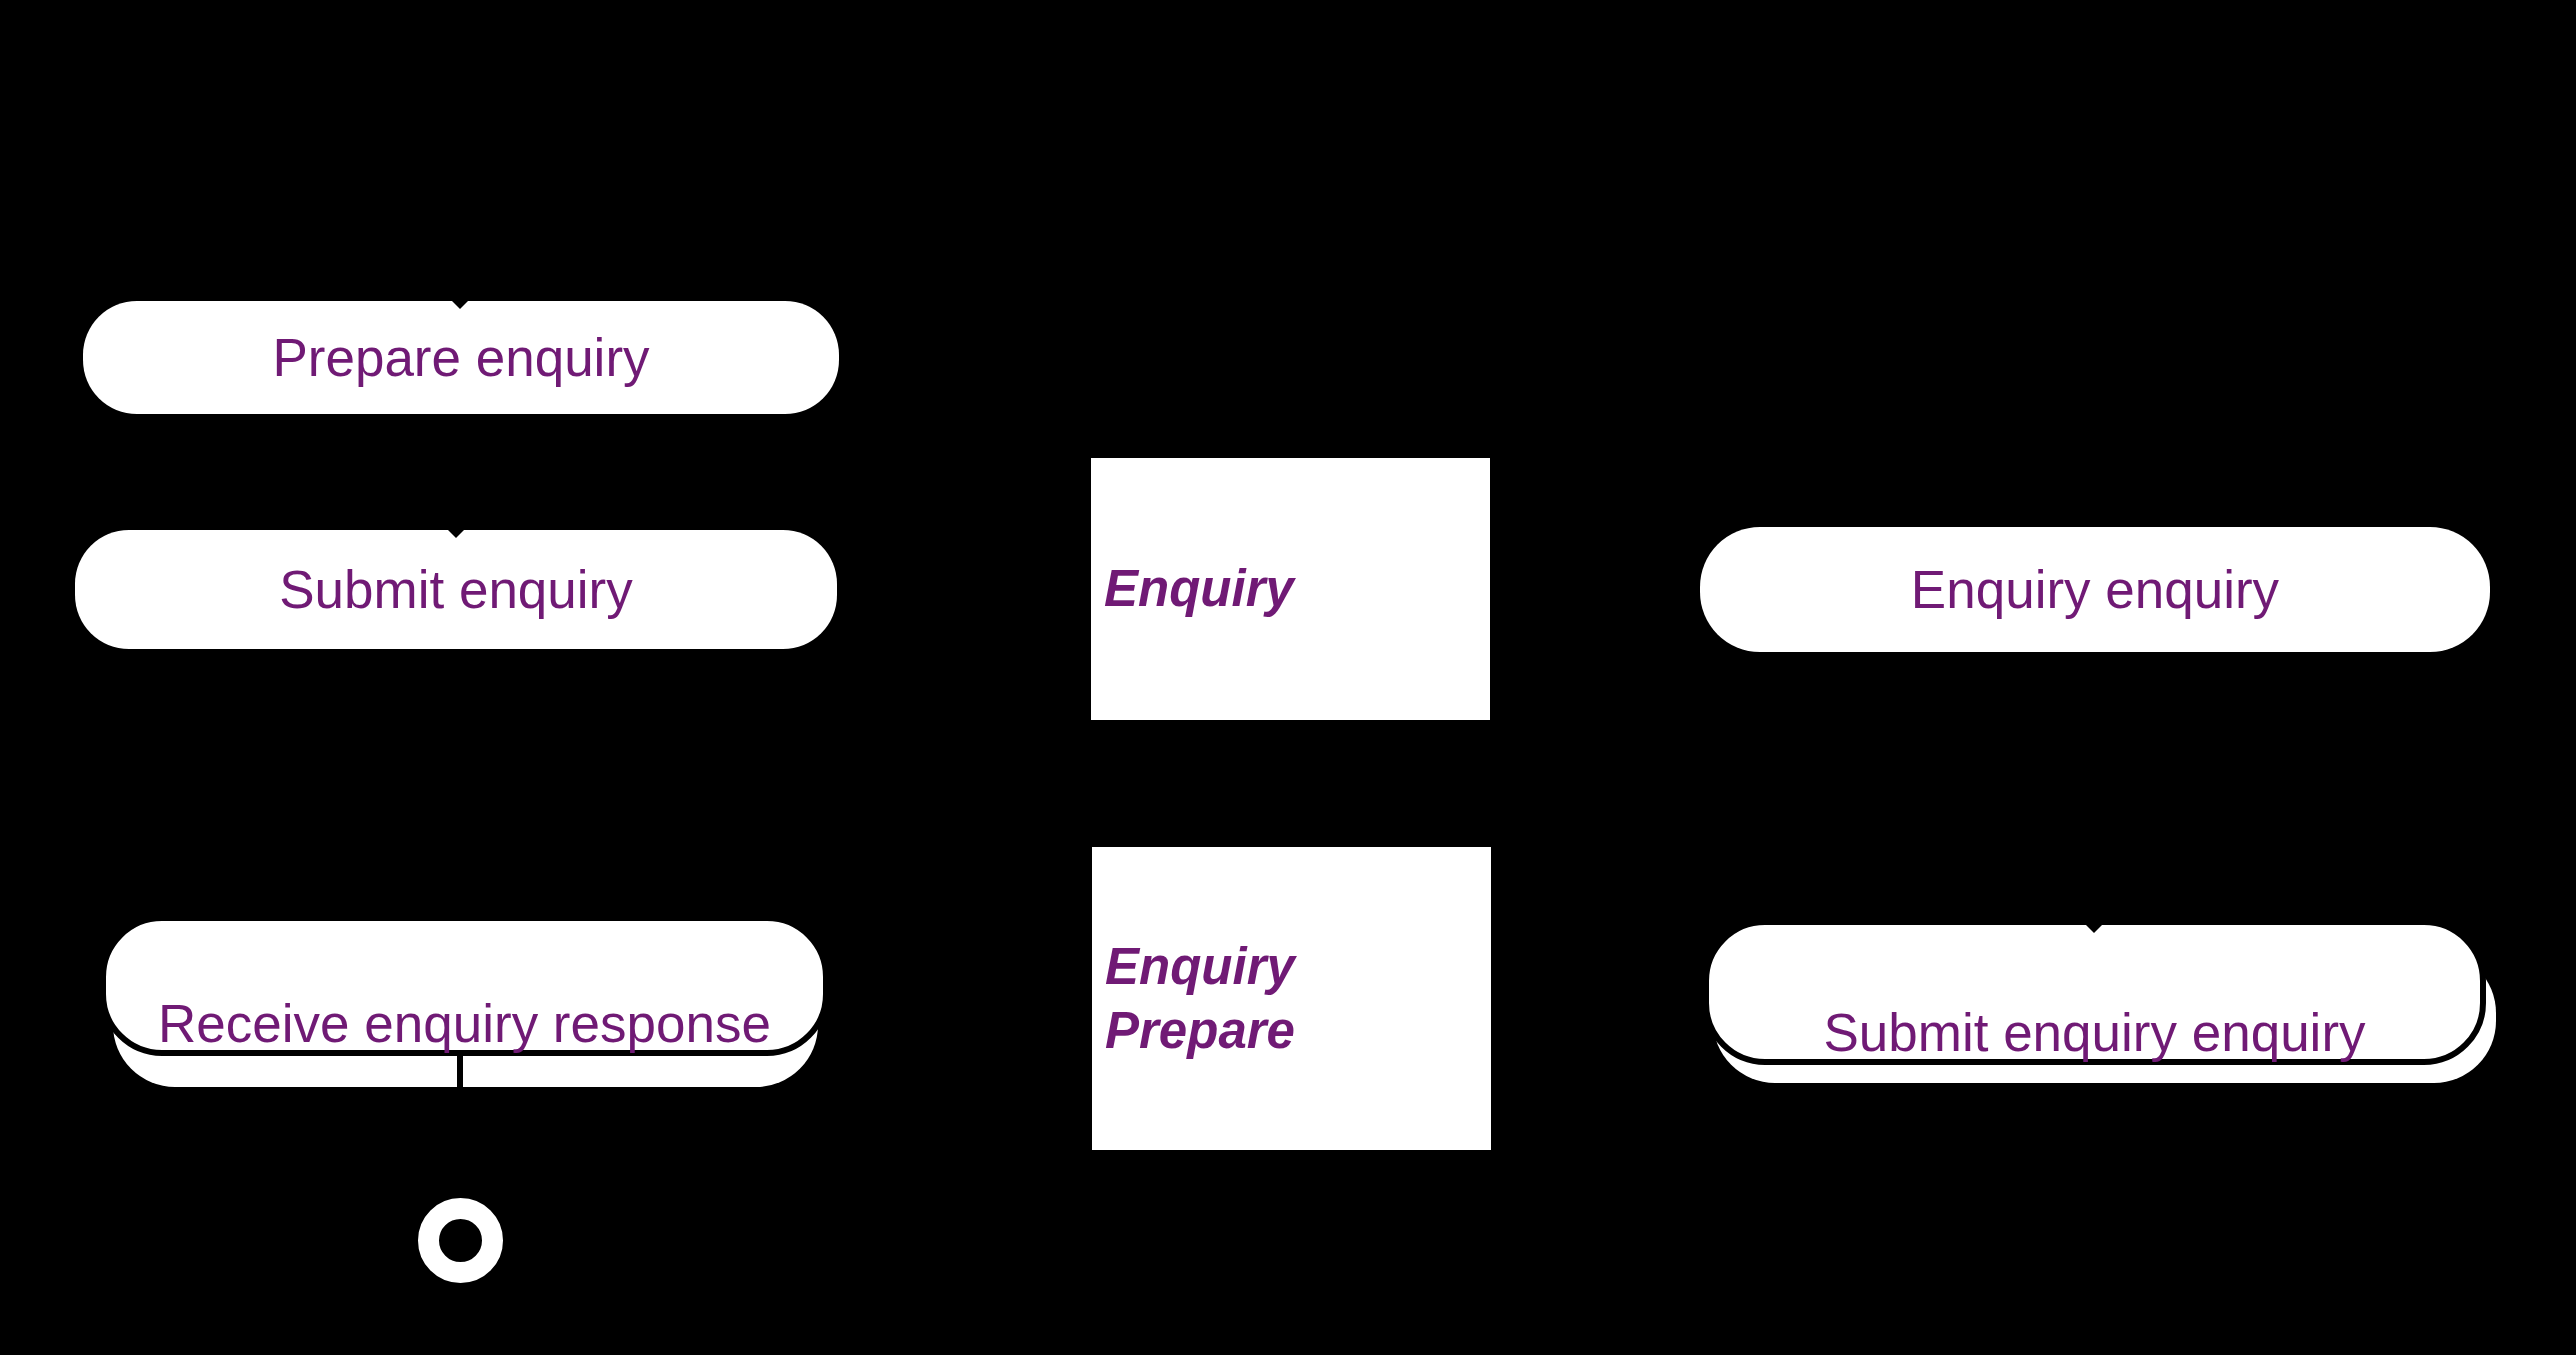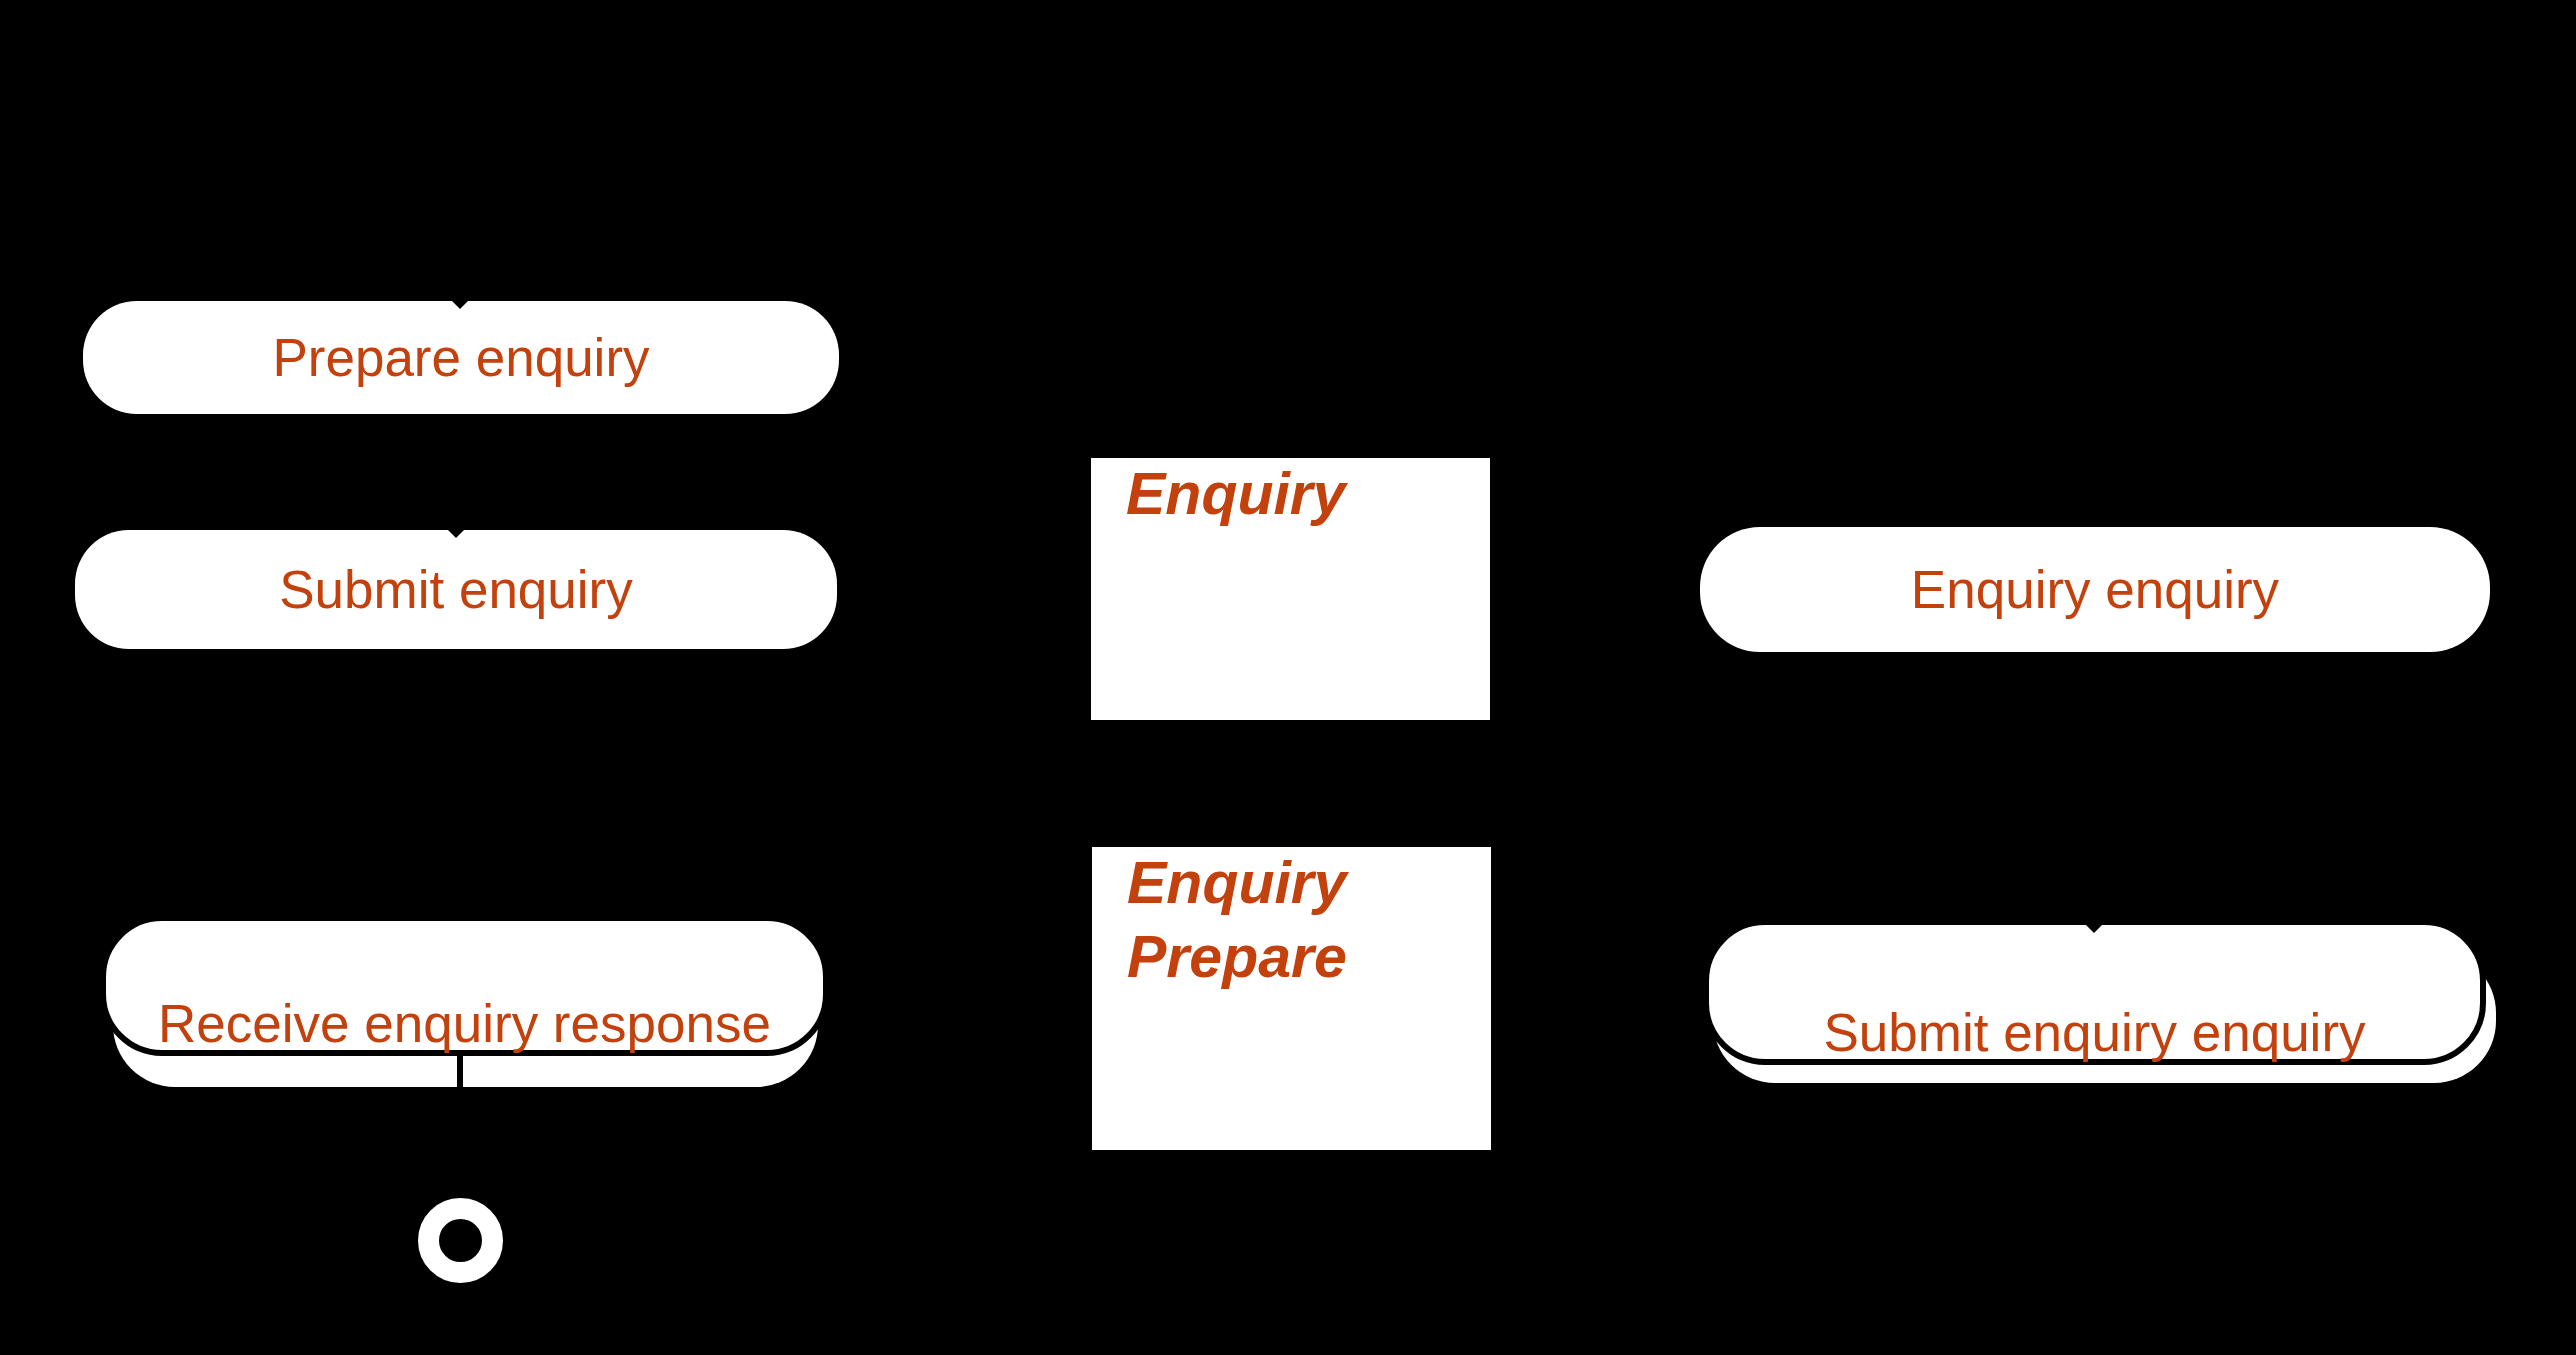--- a/index.html
+++ b/index.html
@@ -3,21 +3,21 @@
 <meta charset="utf-8">
 <style>
   html, body { margin: 0; padding: 0; background: #000; }
   #canvas {
     position: relative;
     width: 2576px;
     height: 1356px;
     background: #000000;
     overflow: hidden;
     font-family: "Liberation Sans", sans-serif;
-    color: #c2410c;
+    color: #701a75;
   }
   .task {
     position: absolute;
     background: #ffffff;
     border-radius: 54px;
     display: flex;
     align-items: center;
     justify-content: center;
     font-size: 53px;
     line-height: 1;
@@ -41,24 +41,25 @@
     font-size: 53px;
     line-height: 1;
     white-space: nowrap;
     z-index: 3;
   }
   .data-object {
     position: absolute;
     background: #ffffff;
     display: flex;
     flex-direction: column;
+    justify-content: center;
     align-items: flex-start;
-    padding-left: 35px;
+    padding-left: 13px;
     box-sizing: border-box;
-    font-size: 59px;
+    font-size: 51px;
     font-weight: bold;
     font-style: italic;
     line-height: 1.25;
   }
   .notch {
     position: absolute;
     top: -0.8px;
     width: 0;
     height: 0;
     border-left: 9.8px solid transparent;

